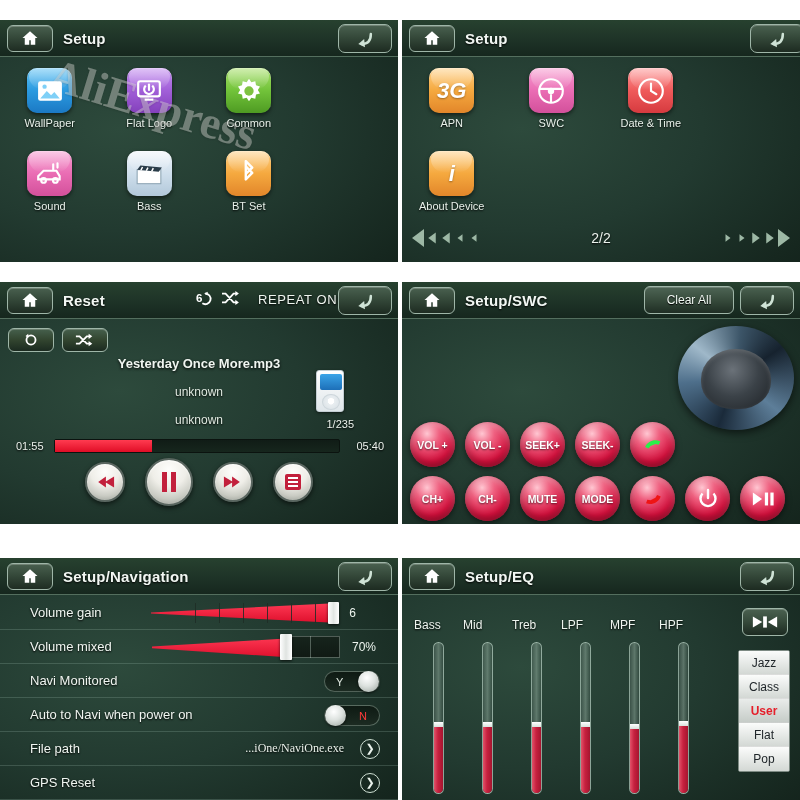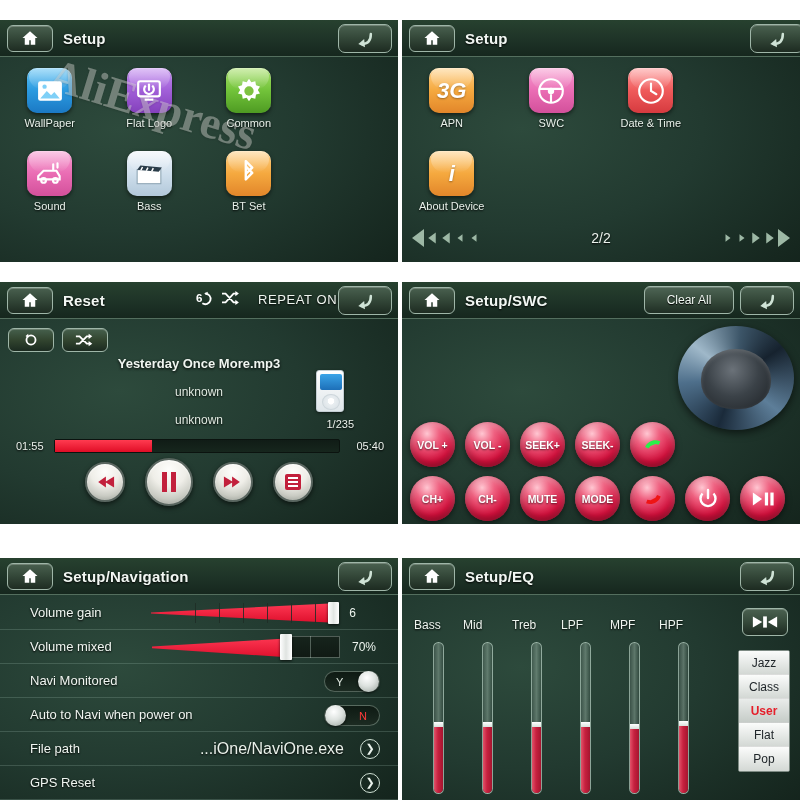--- a/index.html
+++ b/index.html
@@ -225,21 +225,21 @@
 
   
   .navlist { position: absolute; left: 0; top: 38px; width: 398px; }
   .navrow {
     position: relative; height: 34px;
     border-bottom: 1px solid rgba(170,200,185,.22);
     display: flex; align-items: center; padding-left: 16px;
   }
   .navlabel { font-size: 13px; color: #f0f6f1; margin-left: 14px; text-shadow: 0 1px 2px #000; }
   .navval {
-    position: absolute; right: 54px; font-size: 16px; color: #e9f1ea; text-shadow: 0 1px 2px #000;
+    position: absolute; right: 54px; font-size: 12px; color: #e9f1ea; text-shadow: 0 1px 2px #000; font-family: Liberation Serif, serif;
   }
   .vgain {
     position: absolute; right: 42px; top: 7px; width: 205px; height: 20px;
   }
   .vgain .wedge {
     position: absolute; left: 0; top: 0; width: 188px; height: 20px;
     background: linear-gradient(180deg,#ff3a55,#de0f2c);
     clip-path: polygon(0 47%, 100% 0, 100% 100%, 0 53%);
   }
   .vgain .seg {

